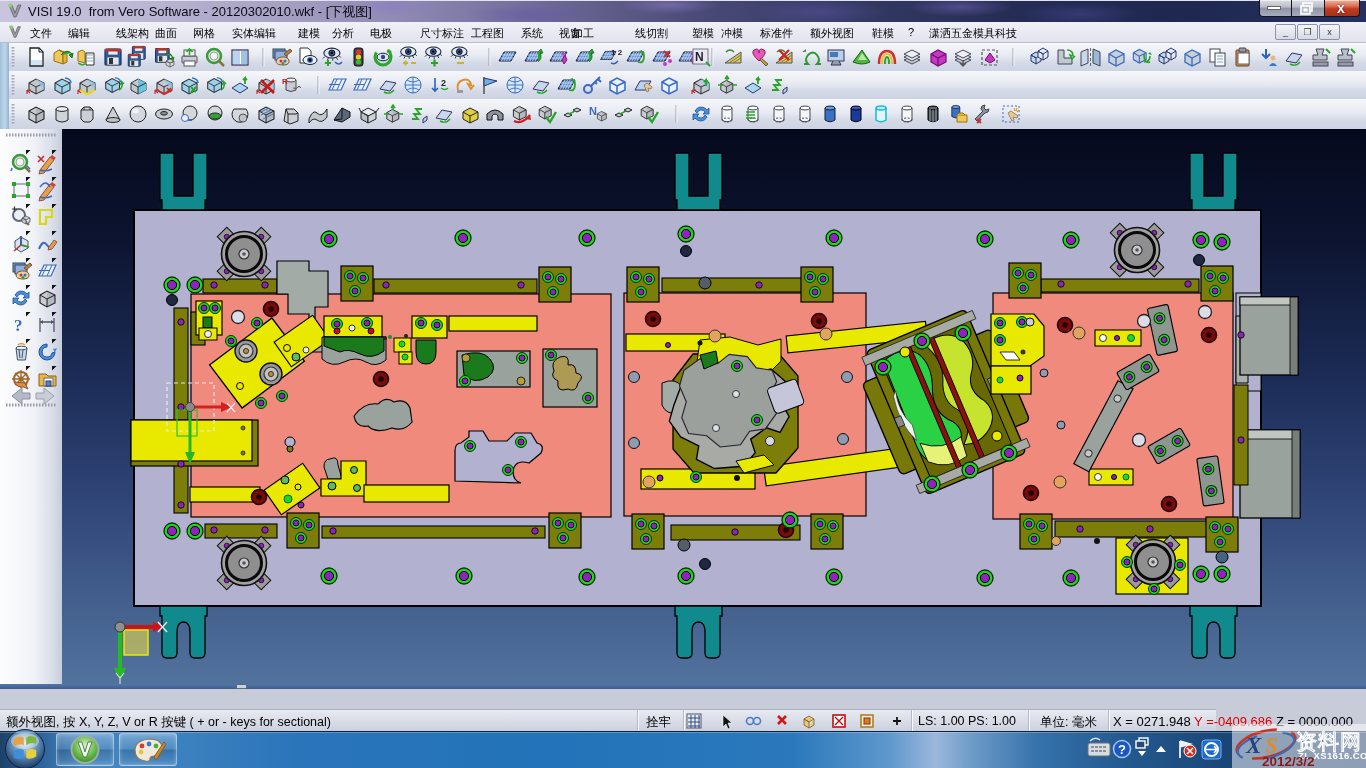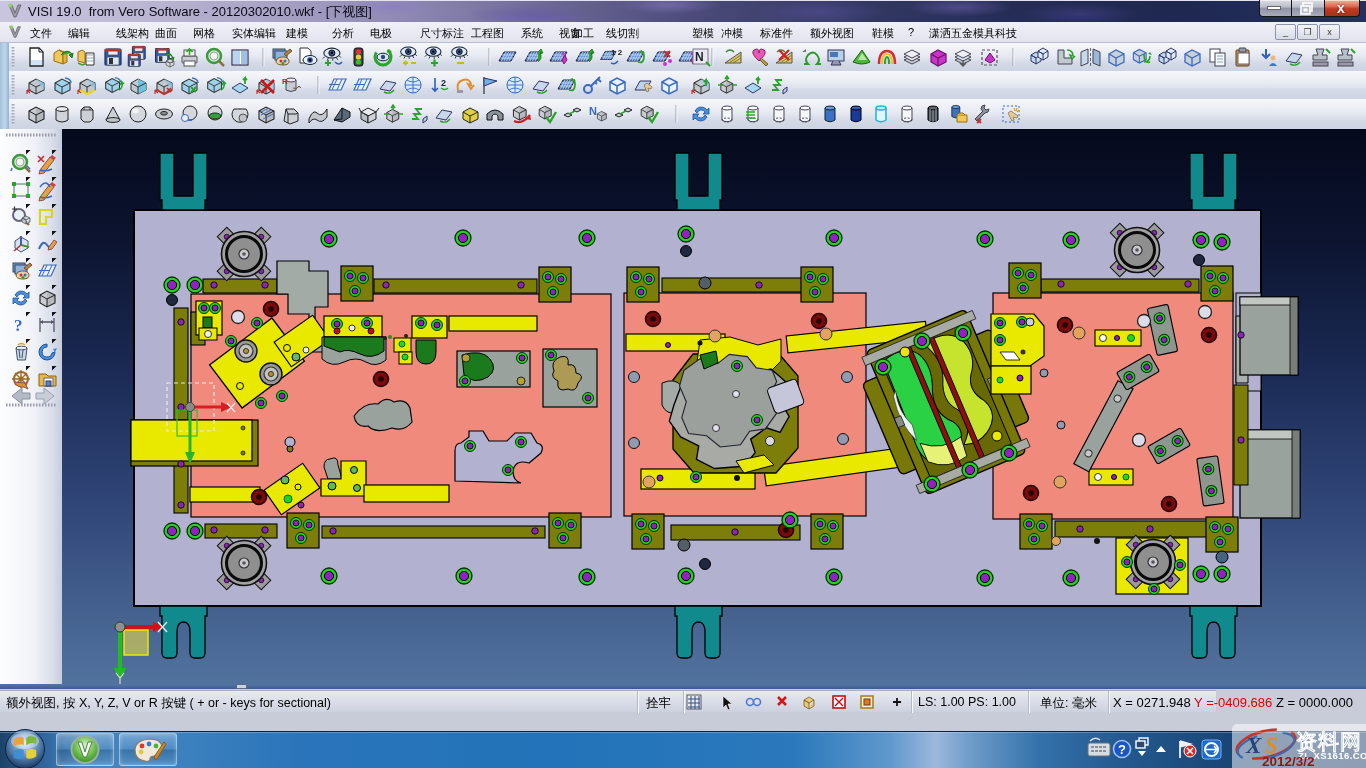--- a/index.html
+++ b/index.html
@@ -30,21 +30,21 @@
 
 #main{left:0;top:129px;width:1366px;height:555px}
 #leftbar{position:absolute;left:0;top:0;width:62px;height:555px;background:linear-gradient(90deg,#fdfdfe 0%,#f0f2f7 55%,#d9dde9 85%,#c6ccdc 100%)}
 #cv{position:absolute;left:62px;top:0;width:1304px;height:555px}
 
 #bluebar{left:0;top:684px;width:1366px;height:5px;background:linear-gradient(#5576a8,#3c5c90)}
 #inrow{left:0;top:689px;width:1366px;height:20px;background:linear-gradient(#eceef4,#d8dce8);border-top:1px solid #b0b6c8}
 .inbox{position:absolute;top:1px;height:17px;background:#fff;border:1px solid #98a0b6}
 .inbtn{position:absolute;top:1px;height:18px;background:linear-gradient(#f0f1f6,#d9dde9);border:1px solid #98a0b6;font-size:12px;color:#000;text-align:center;line-height:16px;white-space:nowrap}
 .bluebox{position:absolute;top:2px;height:15px;background:#5b7aab;border:1px solid #2e4568}
-#strow{left:0;top:690px;width:1216px;height:22px;background:linear-gradient(#e8eaf1,#ccd1df);border-top:1px solid #aab0c2;font-size:12.5px;color:#000}
+#strow{left:0;top:709px;width:1216px;height:22px;background:linear-gradient(#e8eaf1,#ccd1df);border-top:1px solid #aab0c2;font-size:12.5px;color:#000}
 .stcell{position:absolute;top:0;height:22px;border-left:1px solid #b4bac9;box-shadow:inset 1px 0 0 #f8f9fc}
 .sttxt{position:absolute;top:4px;white-space:pre}
 
 #task{left:0;top:731px;width:1366px;height:37px;background:linear-gradient(90deg,#1c4268 0%,#2b5d94 2.5%,#4586c0 6%,#3f83c0 12%,#2a74ba 22%,#2273b9 40%,#2b78bc 58%,#5d97cc 65%,#9db7dc 68.5%,#6f9cc9 71%,#3572ab 76%,#245a90 82%,#1c4a7c 88%,#173e6b 94%,#143463 100%)}
 #task:before{content:"";position:absolute;left:0;top:0;width:100%;height:1px;background:#0a2140}
 #task:after{content:"";position:absolute;left:0;top:1px;width:100%;height:1px;background:rgba(255,255,255,.25)}
 .tbtn{position:absolute;top:2px;width:58px;height:33px;border:1px solid rgba(255,255,255,.45);border-radius:3px;
 background:linear-gradient(rgba(255,255,255,.28),rgba(255,255,255,.08) 48%,rgba(0,0,0,.12) 52%,rgba(255,255,255,.10));box-shadow:inset 0 0 4px rgba(255,255,255,.3)}
 
 #wm{position:absolute;left:1232px;top:-7px;width:134px;height:44px;background:rgba(255,255,255,.52);border-radius:5px 0 0 0}
@@ -76,29 +76,29 @@
  <svg class="abs" style="left:8px;top:2px" width="16" height="16" viewBox="0 0 18 18">
   <path d="M2,3 L7,15 L9,15 L14,3 L11,3 L8,11 L5,3 Z" fill="#9a9aa8" stroke="#555" stroke-width=".7"></path>
   <circle cx="3.5" cy="3.5" r="2" fill="#8fd06a"></circle>
  </svg>
  <div class="mi" style="left:30px">文件</div>
  <div class="mi" style="left:68px">编辑</div>
  <div class="mi" style="left:116px">线架构</div>
  <div class="mi" style="left:155px">曲面</div>
  <div class="mi" style="left:193px">网格</div>
  <div class="mi" style="left:232px">实体编辑</div>
- <div class="mi" style="left:286px">建模</div>
+ <div class="mi" style="left:298px">建模</div>
  <div class="mi" style="left:332px">分析</div>
  <div class="mi" style="left:370px">电极</div>
  <div class="mi" style="left:420px">尺寸标注</div>
  <div class="mi" style="left:471px">工程图</div>
  <div class="mi" style="left:521px">系统</div>
  <div class="mi" style="left:559px">视窗</div>
  <div class="mi" style="left:572px">加工</div>
- <div class="mi" style="left:606px">线切割</div>
+ <div class="mi" style="left:635px">线切割</div>
  <div class="mi" style="left:692px">塑模</div>
  <div class="mi" style="left:721px">冲模</div>
  <div class="mi" style="left:760px">标准件</div>
  <div class="mi" style="left:810px">额外视图</div>
  <div class="mi" style="left:872px">鞋模</div>
  <div class="mi" style="left:908px">?</div>
  <div class="mi" style="left:929px">潇洒五金模具科技</div>
  <div class="mdib" style="left:1275px">_</div>
  <div class="mdib" style="left:1297px">❐</div>
  <div class="mdib" style="left:1319px">x</div>

